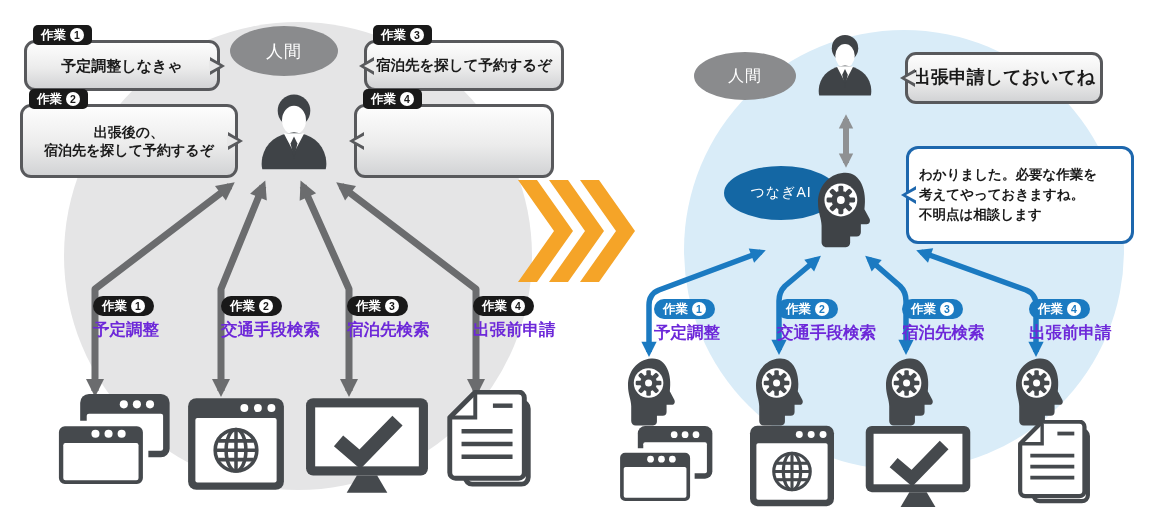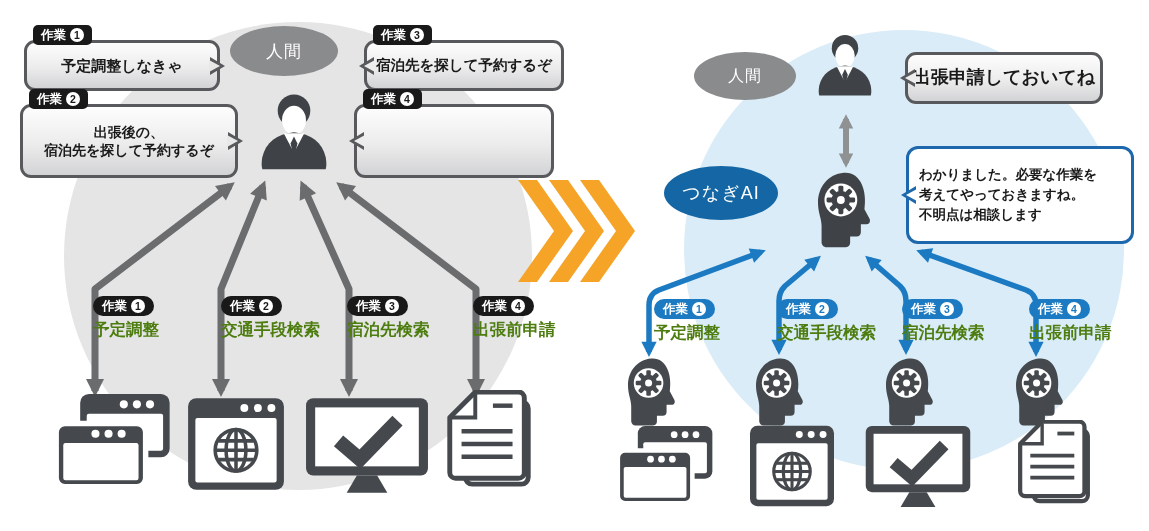--- a/index.html
+++ b/index.html
@@ -33,21 +33,21 @@
   .ai-bubble.tail-l::before{border-right-color:#1d67ad;}
   .ai-bubble.tail-l::after{border-right-color:#ffffff;}
   .gray-bubble{font-size:18px;}
   .tag{position:absolute;top:-18px;left:6px;background:#191919;color:#fff;font-size:12.5px;
        font-weight:bold;line-height:1;padding:3px 8px;border-radius:5px;display:inline-flex;
        align-items:center;gap:4px;white-space:nowrap;}
   .tag .num{width:14px;height:14px;border-radius:50%;background:#fff;color:#191919;
        font-size:10.5px;line-height:14px;text-align:center;font-weight:bold;}
   .task{position:absolute;}
   .task .tag{position:static;border-radius:10px;padding:3px 9px;}
-  .task .tlabel{font-size:16.5px;font-weight:bold;margin-top:3px;white-space:nowrap;color:#4d7c0f;}
+  .task .tlabel{font-size:16.5px;font-weight:bold;margin-top:3px;white-space:nowrap;color:#6d28d9;}
   .tag.blue{background:#1b7ac1;}
   .tag.blue .num{color:#1b7ac1;}
   .icon{position:absolute;}
 </style>
 </head>
 <body>
 
 <div class="canvas">
 
   <svg width="0" height="0" style="position:absolute" aria-hidden="true">
@@ -244,21 +244,21 @@
   <div class="ellipse human-ell" style="left:694px;top:52px;width:102px;height:48px;font-size:16px;">
     <span>人間</span>
   </div>
   <svg class="icon" style="left:810px;top:28px;width:70px;height:78px;color:#3f4347;">
       <use href="#sym-person"></use>
     </svg>
   <div class="bubble gray-bubble tail-l" style="left:905px;top:52px;width:192px;height:46px;">
     <div class="btext">出張申請しておいてね</div>
   </div>
 
-  <div class="ellipse ai-ell" style="left:664px;top:166px;width:114px;height:54px;font-size:18px;">
+  <div class="ellipse ai-ell" style="left:724px;top:166px;width:114px;height:54px;font-size:14px;">
     <span>つなぎAI</span>
   </div>
   <svg class="icon" style="left:812px;top:170px;width:72px;height:80px;color:#3f4347;">
       <use href="#sym-ai-head"></use>
     </svg>
   <div class="bubble ai-bubble tail-l" style="left:906px;top:146px;width:202px;height:80px;">
     <div class="btext">わかりました。必要な作業を
 考えてやっておきますね。
 不明点は相談します</div>
   </div>

